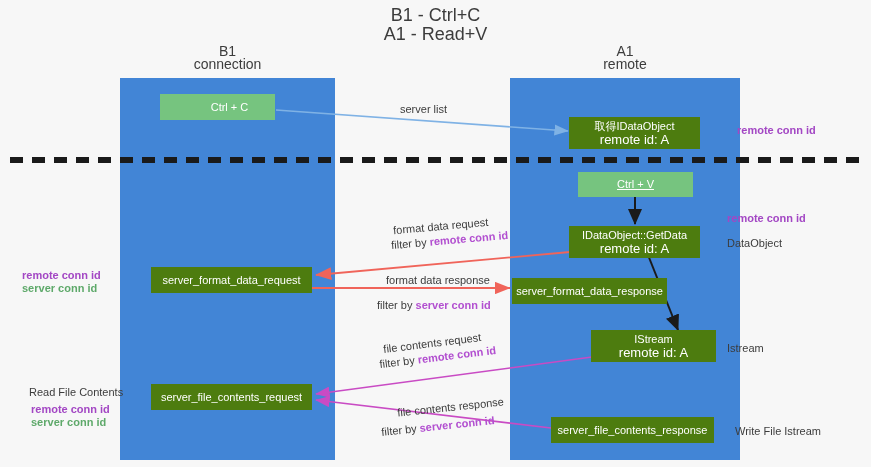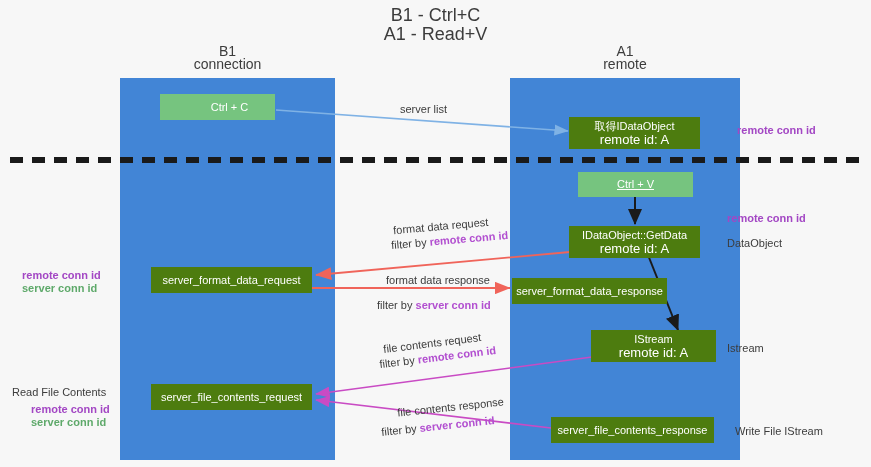--- a/index.html
+++ b/index.html
@@ -164,22 +164,22 @@
 
   <div class="lbl" style="left:397px;top:400px;transform:rotate(-6deg);">file contents response</div>
   <div class="lbl" style="left:381px;top:419px;transform:rotate(-6deg);">
     <span>filter by </span><span class="pm">server conn id</span>
   </div>
 
   <div class="lbl purple" style="left:737px;top:123px;">remote conn id</div>
   <div class="lbl purple" style="left:727px;top:211px;">remote conn id</div>
   <div class="lbl" style="left:727px;top:236px;">DataObject</div>
   <div class="lbl" style="left:727px;top:341px;">Istream</div>
-  <div class="lbl" style="left:735px;top:424px;">Write File IStream</div>
+  <div class="lbl" style="left:735px;top:424px;">Write File Istream</div>
 
   <div class="lbl purple" style="left:22px;top:268px;">remote conn id</div>
   <div class="lbl green" style="left:22px;top:281px;">server conn id</div>
 
-  <div class="lbl" style="left:12px;top:385px;">Read File Contents</div>
+  <div class="lbl" style="left:29px;top:385px;">Read File Contents</div>
   <div class="lbl purple" style="left:31px;top:402px;">remote conn id</div>
   <div class="lbl green" style="left:31px;top:415px;">server conn id</div>
 
 </div>
 
 </body></html>

